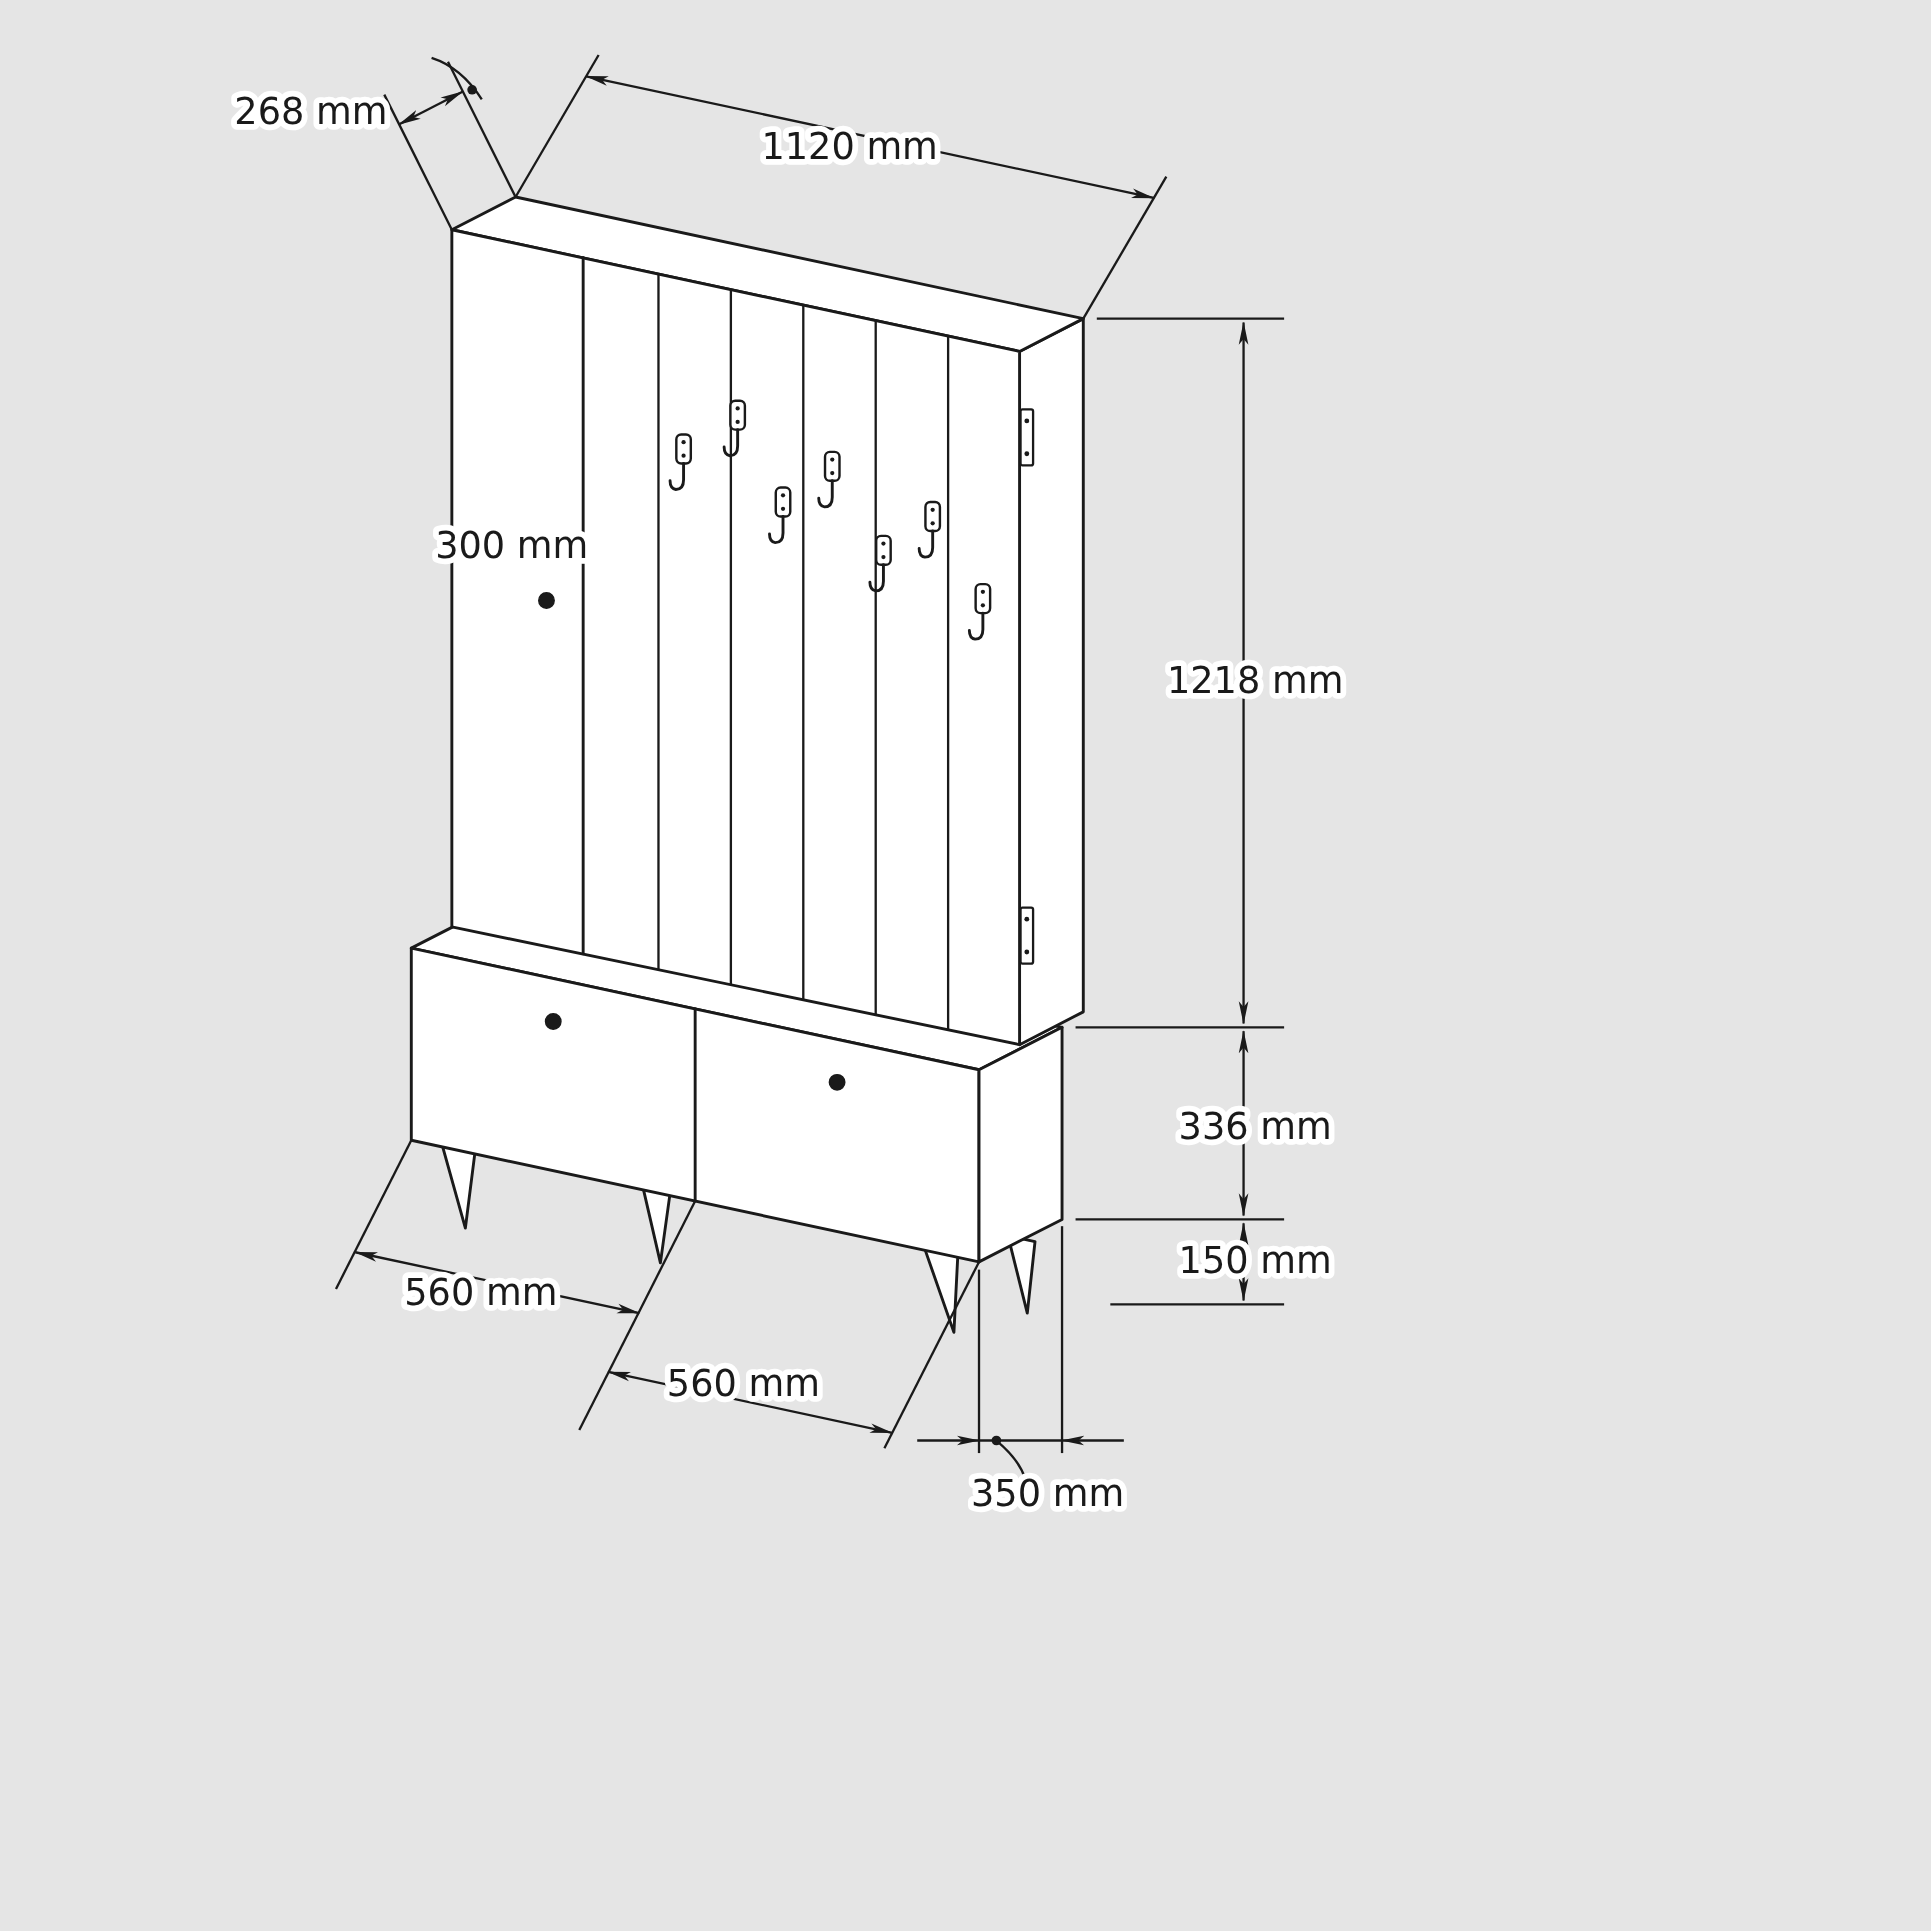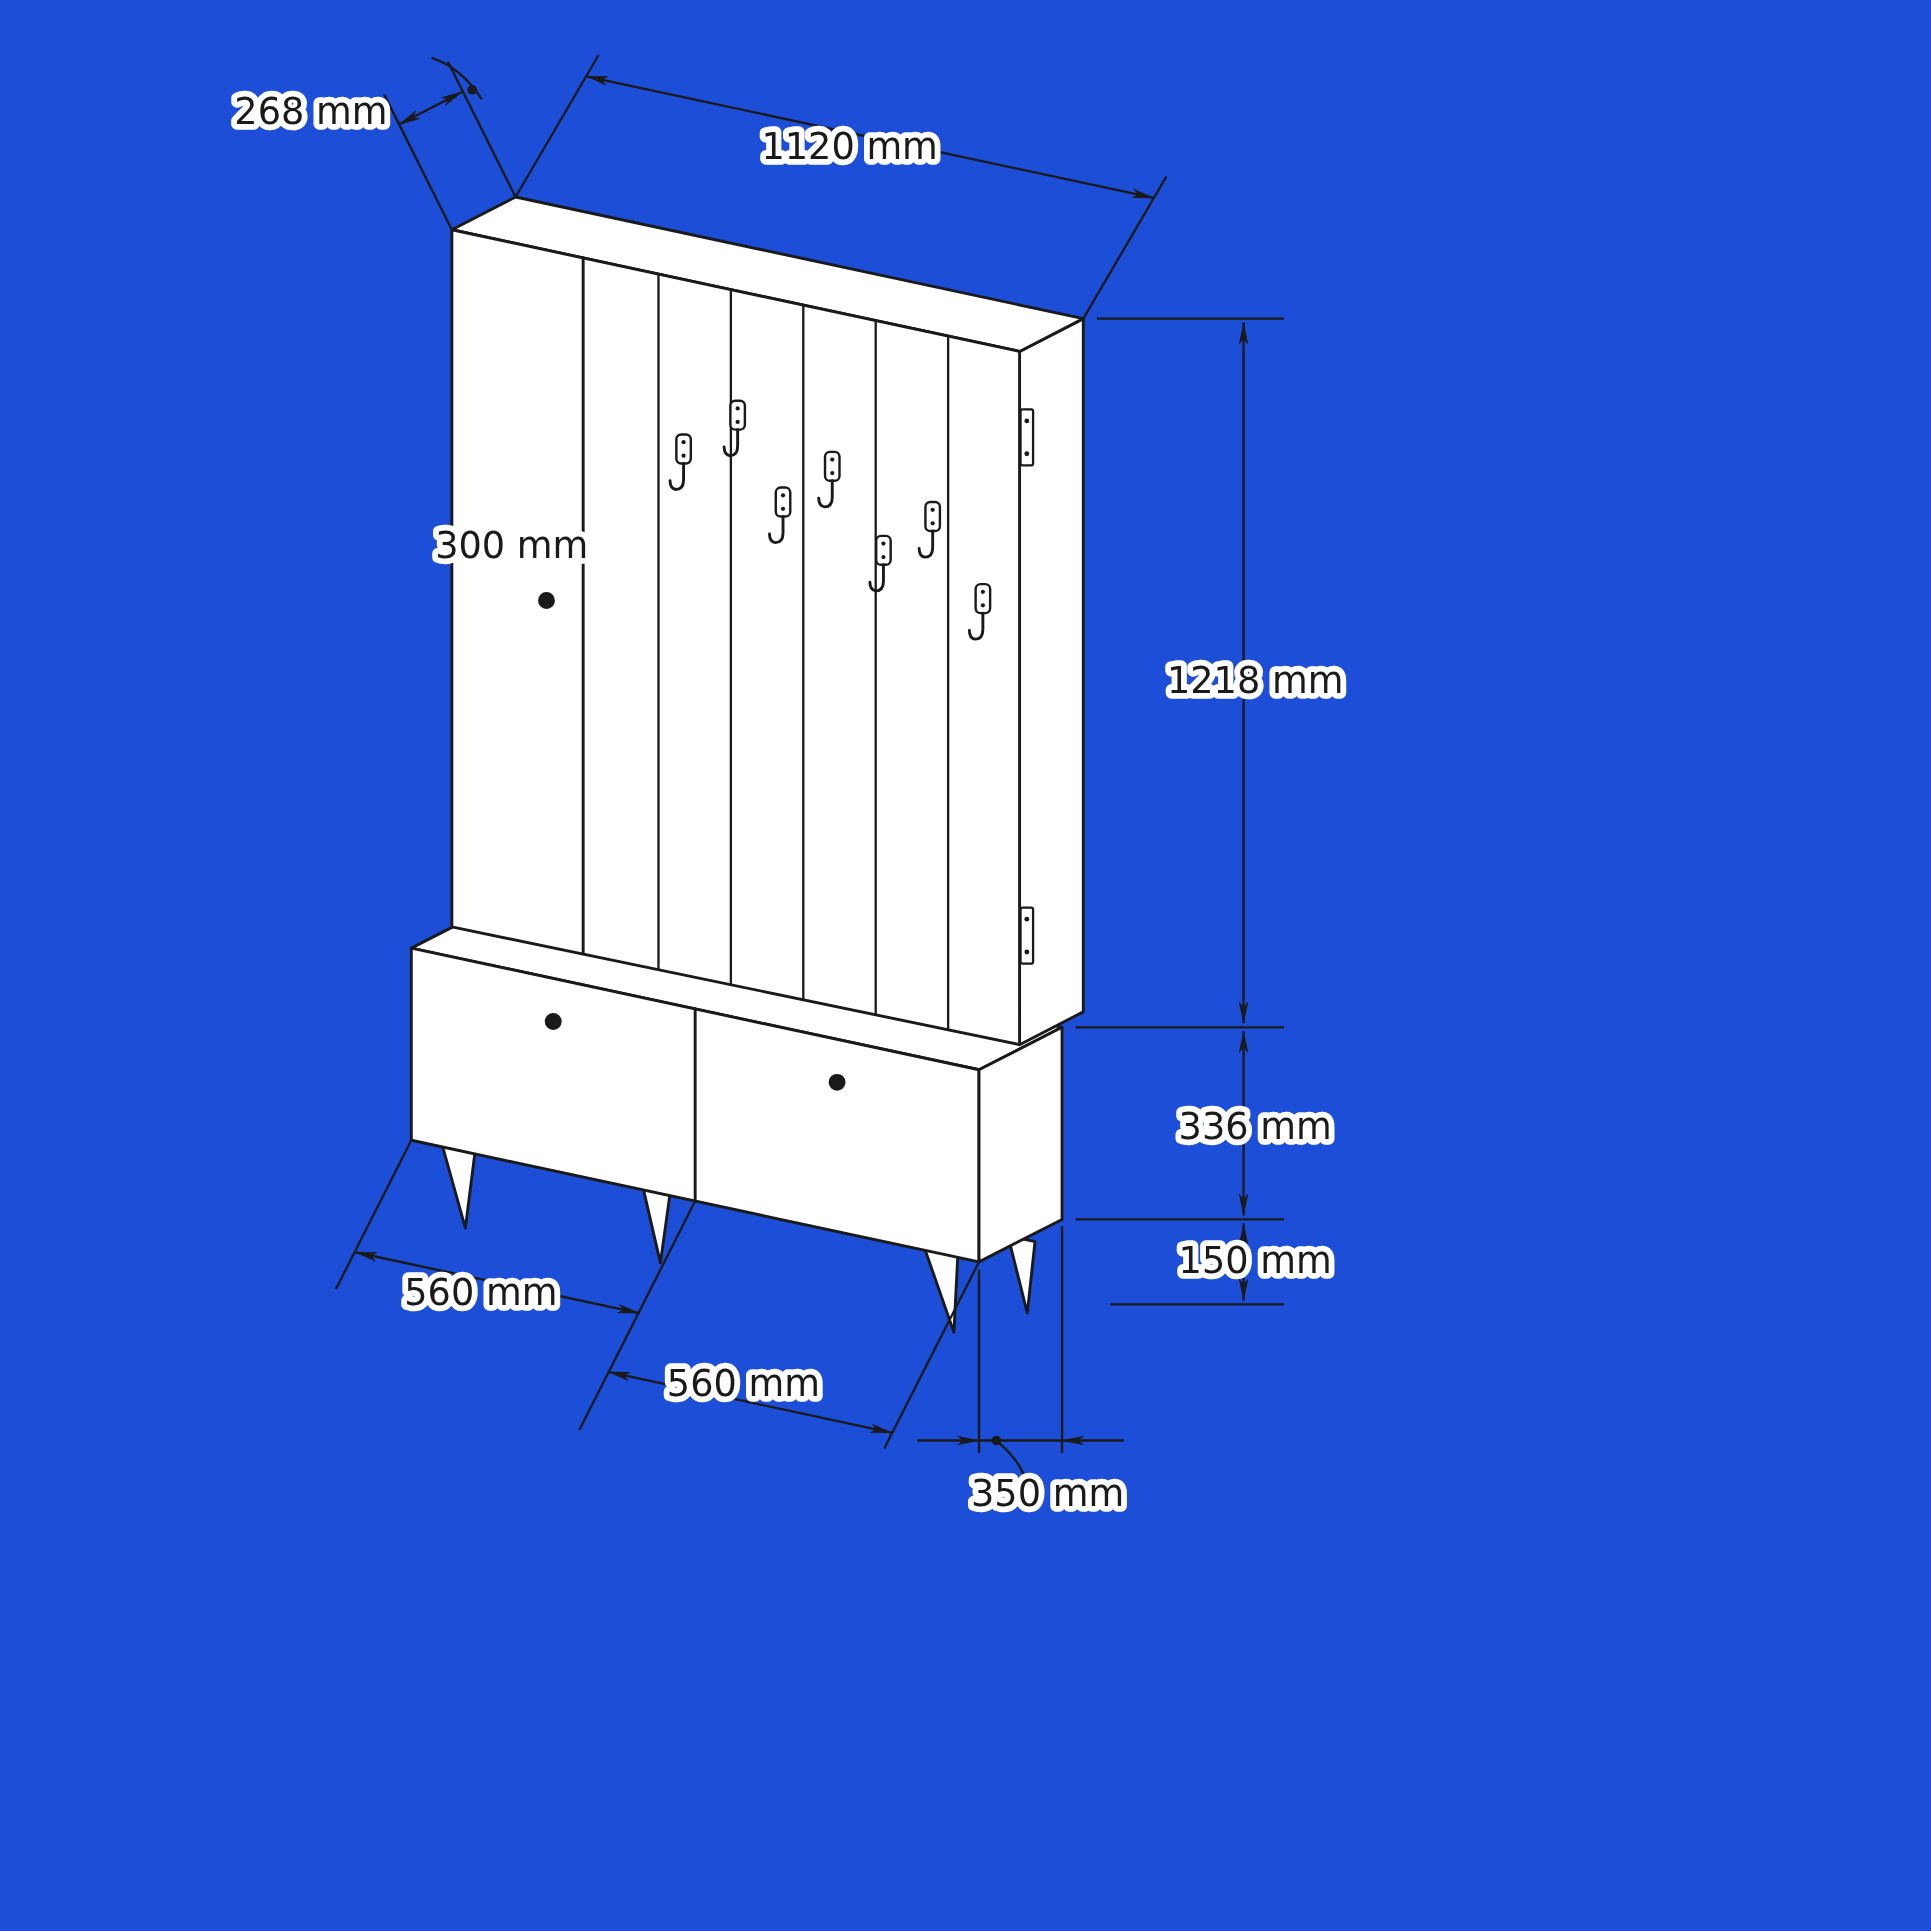--- a/index.html
+++ b/index.html
@@ -1,16 +1,16 @@
 <!DOCTYPE html>
 <html><head>
 <meta charset="utf-8">
 <style>
   html,body{margin:0;padding:0;background:#ffffff;}
-  .canvas{width:1931px;height:1931px;background:#1d4ed8;position:relative;}
+  .canvas{width:1931px;height:1931px;background:#e5e5e5;position:relative;}
   svg{display:block;}
   .edge{fill:#ffffff;stroke:#1a1a1a;stroke-width:3;stroke-linejoin:round;}
   .ln{stroke:#1a1a1a;stroke-width:3;fill:none;stroke-linecap:round;}
   .thin{stroke:#1a1a1a;stroke-width:2.4;fill:none;}
   .dim{stroke:#1a1a1a;stroke-width:2.4;fill:none;}
   .dot{fill:#1a1a1a;stroke:none;}
   .knob{fill:#1a1a1a;stroke:#1a1a1a;stroke-width:1.5;}
   .dim-label{
     font-family:"DejaVu Sans","Liberation Sans",sans-serif;
     font-size:38px;

